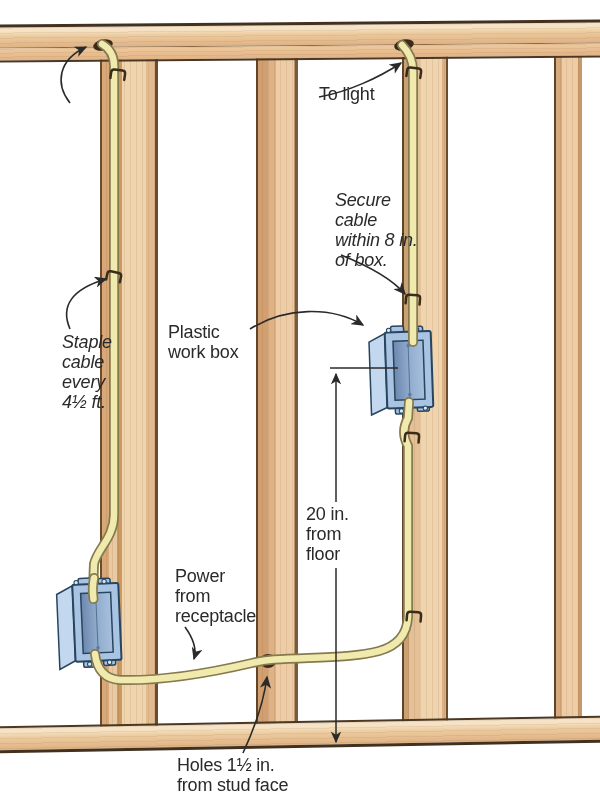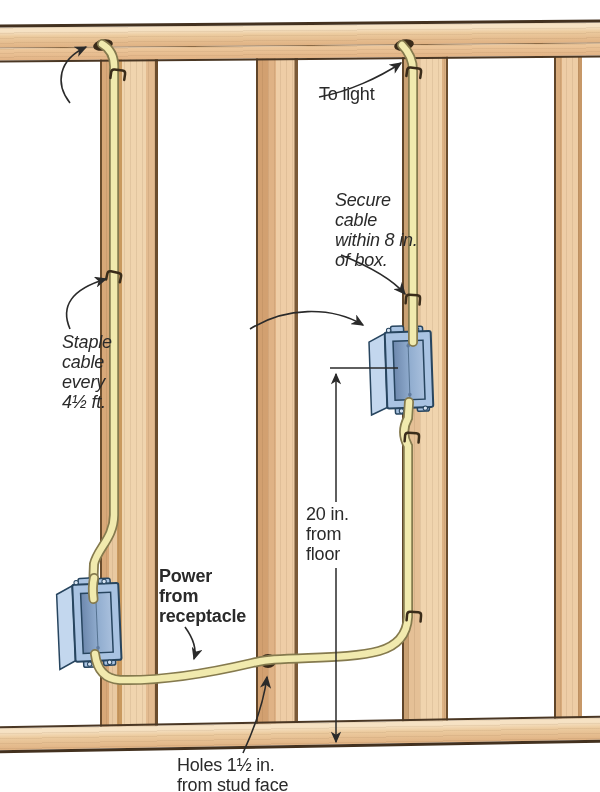--- a/index.html
+++ b/index.html
@@ -45,21 +45,21 @@
   
   .label { position:absolute; z-index:4; color:#2a2a2a;
     font-size:18px; line-height:20px; letter-spacing:-0.2px; white-space:pre-line; }
   .italic { font-style:italic; }
   .lbl-drill   { left:41px;  top:105px; width:90px;  }
   .lbl-tolight { left:319px; top:84px;  width:90px;  }
   .lbl-secure  { left:311px; top:190px; width:100px;margin-left:24px; }
   .lbl-staple  { left:38px;  top:332px; width:90px;margin-left:24px;  }
   .lbl-plastic { left:168px; top:322px; width:100px; }
   .lbl-dim44   { left:306px; top:504px; width:60px;  }
-  .lbl-power   { left:159px; top:566px; width:110px;font-weight:bold; }
+  .lbl-power   { left:175px; top:566px; width:110px; }
   .lbl-holes   { left:177px; top:755px; width:140px; }
 </style>
 </head>
 <body>
 
 <div class="canvas">
 
   <div class="wood stud stud-a"></div>
   <div class="wood stud stud-b"></div>
   <div class="wood stud stud-c"></div>
@@ -160,20 +160,22 @@
 
   <div class="label lbl-tolight">To light</div>
   <div class="label italic lbl-secure">Secure
 cable
 within 8 in.
 of box.</div>
   <div class="label italic lbl-staple">Staple
 cable
 every
 4½ ft.</div>
+  <div class="label lbl-plastic">Plastic
+work box</div>
   <div class="label lbl-dim44">20 in.
 from
 floor</div>
   <div class="label lbl-power">Power
 from
 receptacle</div>
   <div class="label lbl-holes">Holes 1½ in.
 from stud face</div>
 
 </div>

